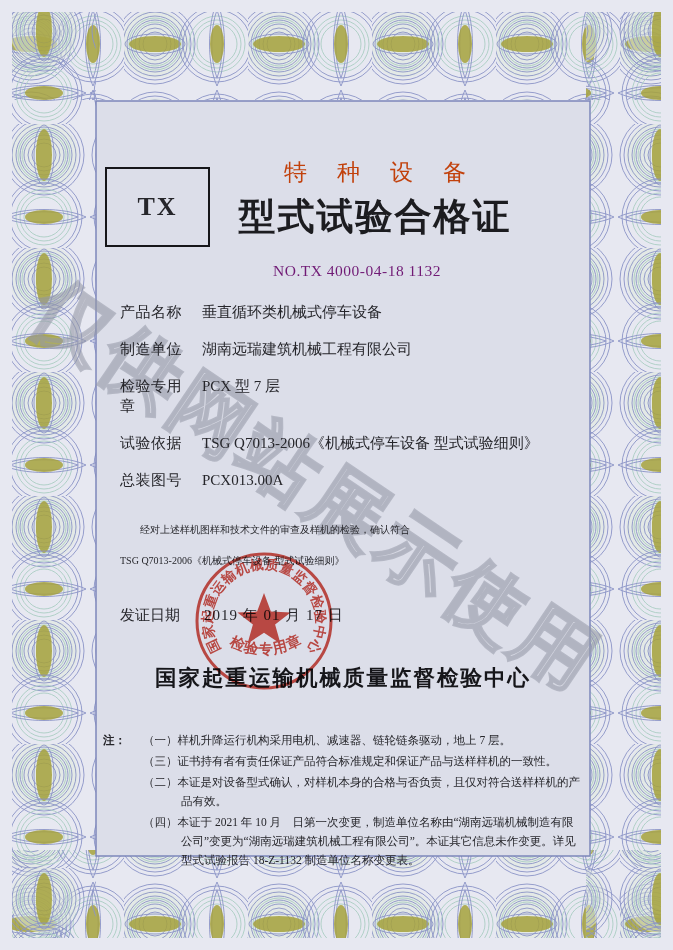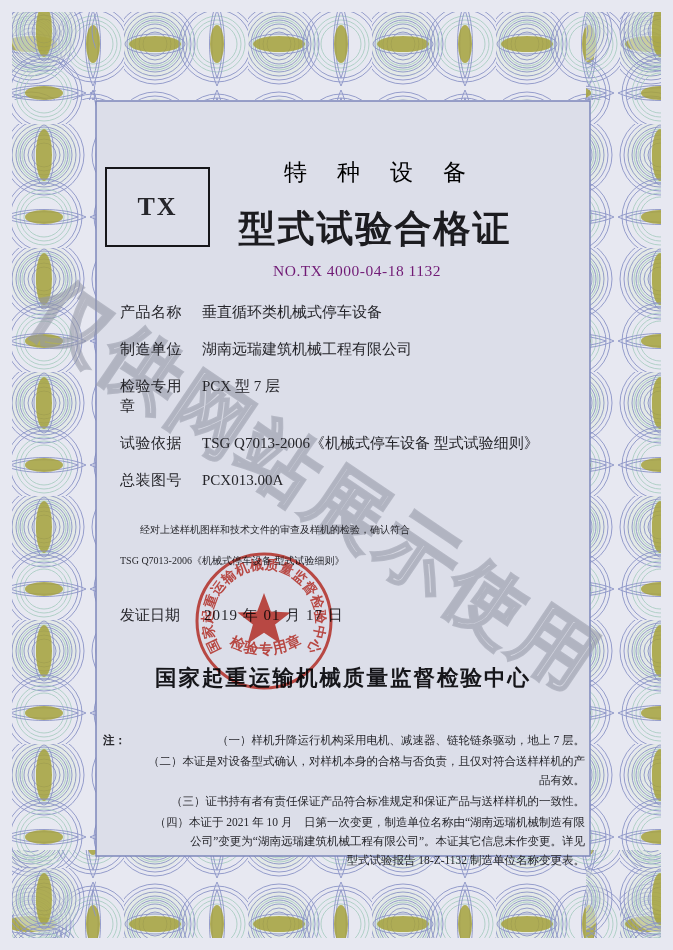--- a/index.html
+++ b/index.html
@@ -34,22 +34,22 @@
 
   .content{position:absolute;left:0;top:0;width:673px;height:950px;z-index:2;}
 
   .tx-box{
     position:absolute;left:105px;top:167px;width:101px;height:76px;
     border:2px solid #16161a;
     display:flex;align-items:center;justify-content:center;
     font-size:26px;font-weight:bold;letter-spacing:2px;
   }
   .title-block{position:absolute;left:214px;top:157px;width:322px;text-align:center;}
-  .title-small{font-size:23px;letter-spacing:30px;margin-right:-30px;color:#000000;}
-  .title-main{font-size:37px;font-weight:bold;letter-spacing:2px;margin-top:16px;color:#1c1c20;font-family:Liberation Mono, monospace;}
+  .title-small{font-size:23px;letter-spacing:30px;margin-right:-30px;color:#c2410c;}
+  .title-main{font-size:37px;font-weight:bold;letter-spacing:2px;margin-top:4px;color:#1c1c20;font-family:Liberation Mono, monospace;}
   .cert-no{
     position:absolute;left:197px;top:262px;width:320px;text-align:center;
     font-size:15.5px;letter-spacing:.5px;color:#701a75;
   }
 
   .fields{position:absolute;left:120px;top:302px;width:450px;}
   .field-row{display:flex;margin-bottom:17px;font-size:15px;line-height:20px;}
   .field-label{flex:0 0 62px;letter-spacing:.5px;}
   .field-value{margin-left:20px;white-space:nowrap;}
 
@@ -62,21 +62,21 @@
   .issue-row{position:absolute;left:120px;top:606px;display:flex;font-size:15px;}
   .issue-value{margin-left:24px;letter-spacing:1px;}
 
   .issuer{
     position:absolute;left:96px;top:663px;width:494px;text-align:center;
     font-size:21.5px;font-weight:bold;letter-spacing:2px;color:#16161a;
   }
 
   .notes{position:absolute;left:103px;top:731px;width:482px;display:flex;font-size:11.5px;line-height:19px;}
   .notes-label{flex:0 0 40px;font-weight:bold;}
-  .notes-items{width:442px;text-align:right;}
+  .notes-items{width:442px;}
   .notes-items p{margin:0 0 2px 0;padding-left:38px;text-indent:-38px;}
 
   .stamp-svg{position:absolute;left:0;top:0;z-index:3;mix-blend-mode:multiply;opacity:.88;pointer-events:none;}
   .stamp-circle{fill:none;stroke:var(--stamp,#cf3a30);stroke-width:3;}
   .stamp-star{fill:var(--stamp,#cf3a30);}
   .ring-text{font-size:13.5px;letter-spacing:.6px;fill:var(--stamp,#cf3a30);font-weight:bold;}
   .stamp-bottom{font-size:14.5px;letter-spacing:1px;fill:var(--stamp,#cf3a30);font-weight:bold;}
 </style>
 </head>
 <body>
@@ -171,22 +171,22 @@
       <span class="issue-label">发证日期</span>
       <span class="issue-value">2019 年 01 月 17 日</span>
     </div>
 
     <div class="issuer">国家起重运输机械质量监督检验中心</div>
 
     <div class="notes">
       <span class="notes-label">注：</span>
       <div class="notes-items">
         <p>（一）样机升降运行机构采用电机、减速器、链轮链条驱动，地上 7 层。</p>
+        <p>（三）证书持有者有责任保证产品符合标准规定和保证产品与送样样机的一致性。</p>
         <p>（二）本证是对设备型式确认，对样机本身的合格与否负责，且仅对符合送样样机的产品有效。</p>
-        <p>（三）证书持有者有责任保证产品符合标准规定和保证产品与送样样机的一致性。</p>
         <p>（四）本证于 2021 年 10 月　日第一次变更，制造单位名称由“湖南远瑞机械制造有限公司”变更为“湖南远瑞建筑机械工程有限公司”。本证其它信息未作变更。详见型式试验报告 18-Z-1132 制造单位名称变更表。</p>
       </div>
     </div>
 
   </div>
 
   <svg class="stamp-svg" width="673" height="950" viewBox="0 0 673 950" aria-hidden="true">
     <defs>
       <path id="ringPath" d="M 221.4 650.8 A 52 52 0 1 1 306.6 650.8" fill="none"></path>
       <path id="bottomPath" d="M 229 645 Q 264 663 299 645" fill="none"></path>

